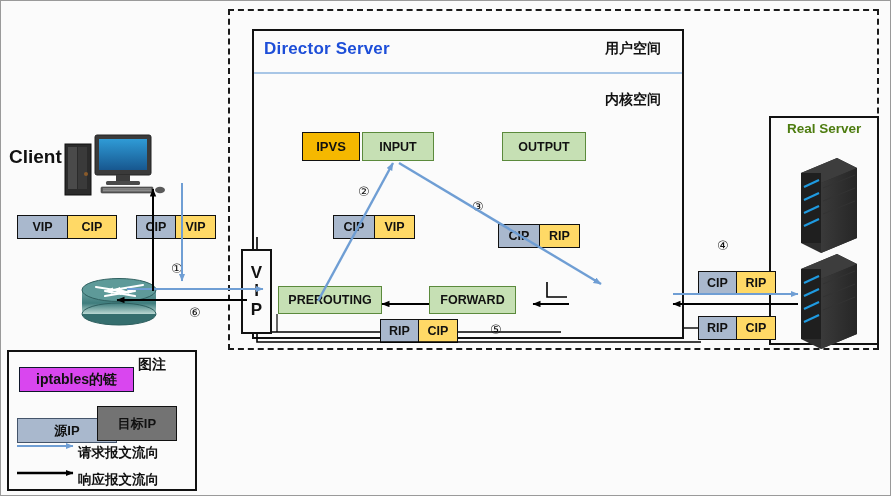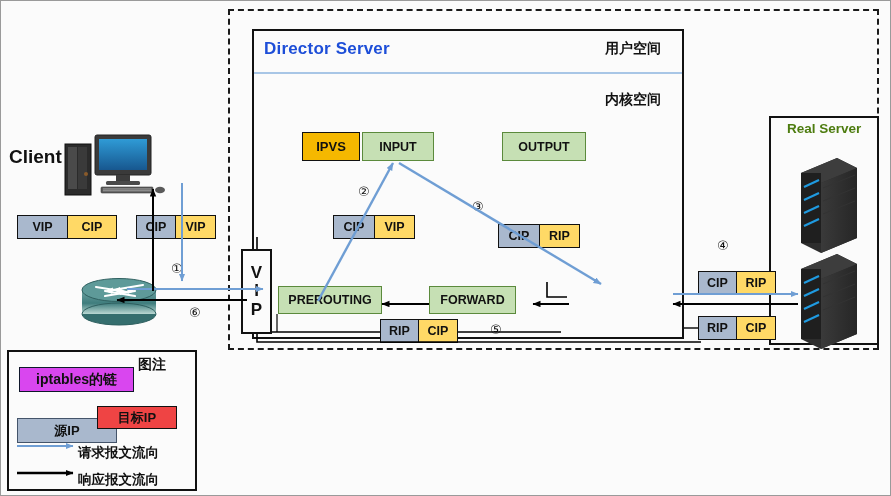--- a/index.html
+++ b/index.html
@@ -32,21 +32,21 @@
   
   .legend-box{left:6px;top:349px;width:190px;height:141px;
               border:2px solid #111;background:#fbfbfb;}
   .legend-title{left:137px;top:355px;font-size:14px;font-weight:bold;color:#111;}
   .legend-chain{left:18px;top:366px;width:115px;height:25px;background:#d946ef;
                 border:1px solid #0f172a;display:flex;align-items:center;
                 justify-content:center;font-size:14px;font-weight:bold;color:#111;}
   .legend-src{left:16px;top:405px;width:100px;height:25px;background:#a9b8cd;
               border:1px solid #44546a;display:flex;align-items:center;
               justify-content:center;font-size:13px;font-weight:bold;color:#111;margin-top:12px;}
-  .legend-dst{left:96px;top:405px;width:80px;height:23px;background:#ef4444;
+  .legend-dst{left:96px;top:405px;width:80px;height:35px;background:#737373;
               border:1px solid #111;display:flex;align-items:center;
               justify-content:center;font-size:13px;font-weight:bold;color:#111;}
   .legend-txt{font-size:13.5px;font-weight:bold;color:#111;white-space:nowrap;}
   .legend-req-txt{left:77px;top:443px;}
   .legend-resp-txt{left:77px;top:470px;}
 
   
   .chain{background:#c6e0b4;border:1px solid #5b8a3c;display:flex;
          align-items:center;justify-content:center;
          font-size:12.5px;font-weight:bold;color:#111;white-space:nowrap;}

